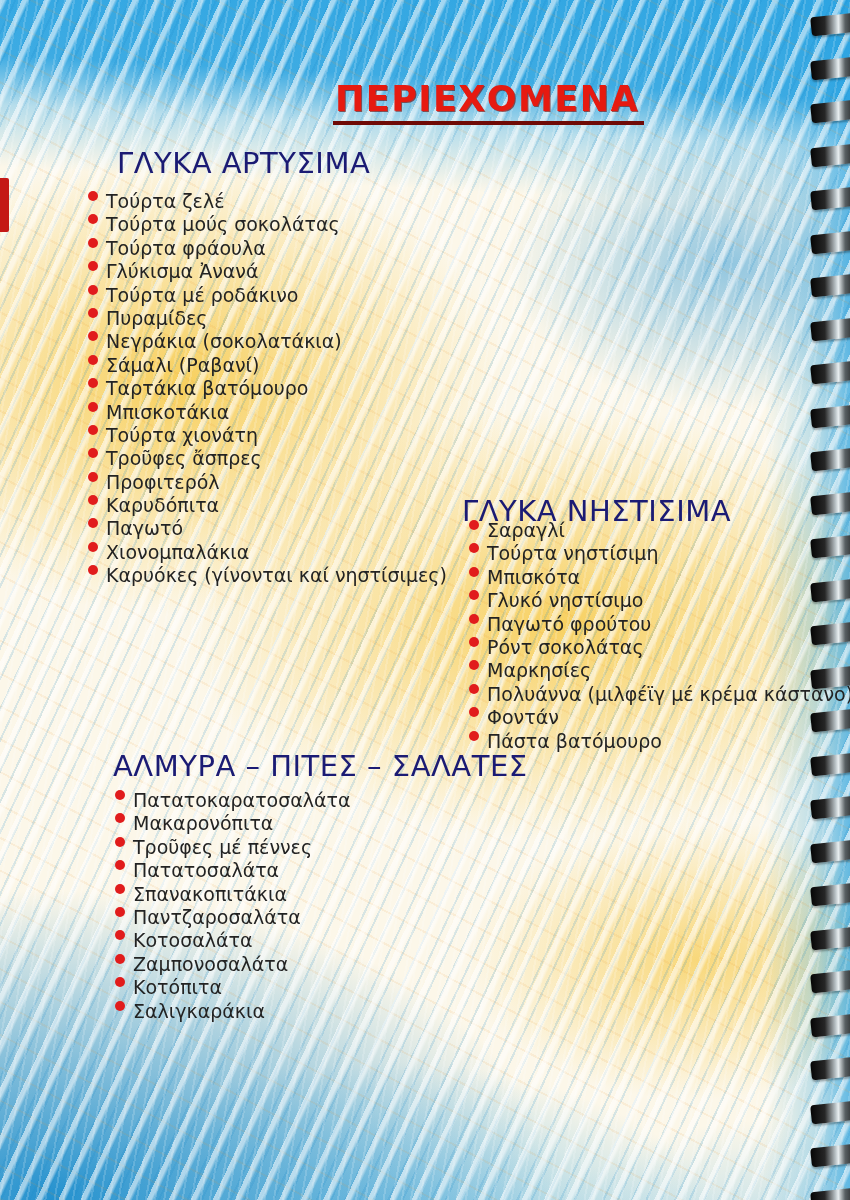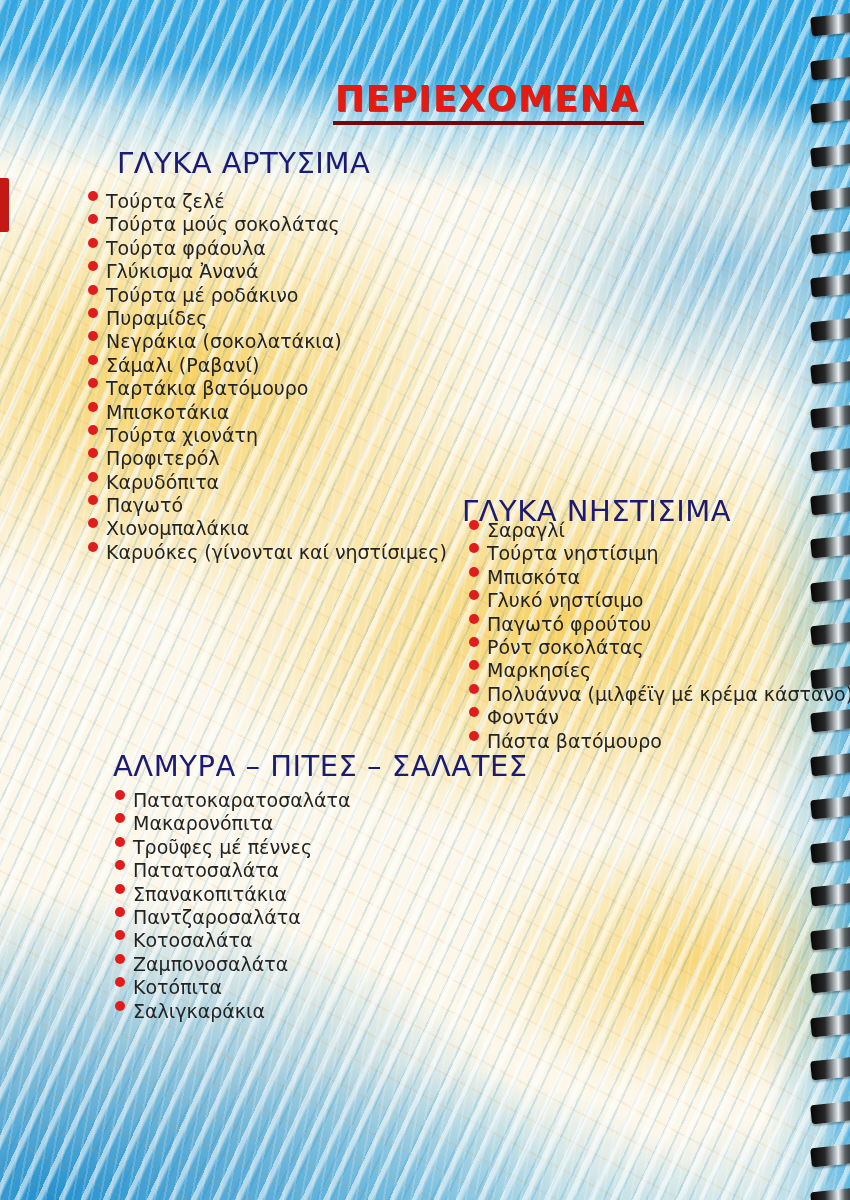--- a/index.html
+++ b/index.html
@@ -145,20 +145,24 @@
           <span class="bullet"></span>
           <span>Ταρτάκια βατόμουρο</span>
         </li>
       <li>
           <span class="bullet"></span>
           <span>Μπισκοτάκια</span>
         </li>
       <li>
           <span class="bullet"></span>
           <span>Τούρτα χιονάτη</span>
+        </li>
+      <li>
+          <span class="bullet"></span>
+          <span>Τροῦφες ἄσπρες</span>
         </li>
       <li>
           <span class="bullet"></span>
           <span>Προφιτερόλ</span>
         </li>
       <li>
           <span class="bullet"></span>
           <span>Καρυδόπιτα</span>
         </li>
       <li>

